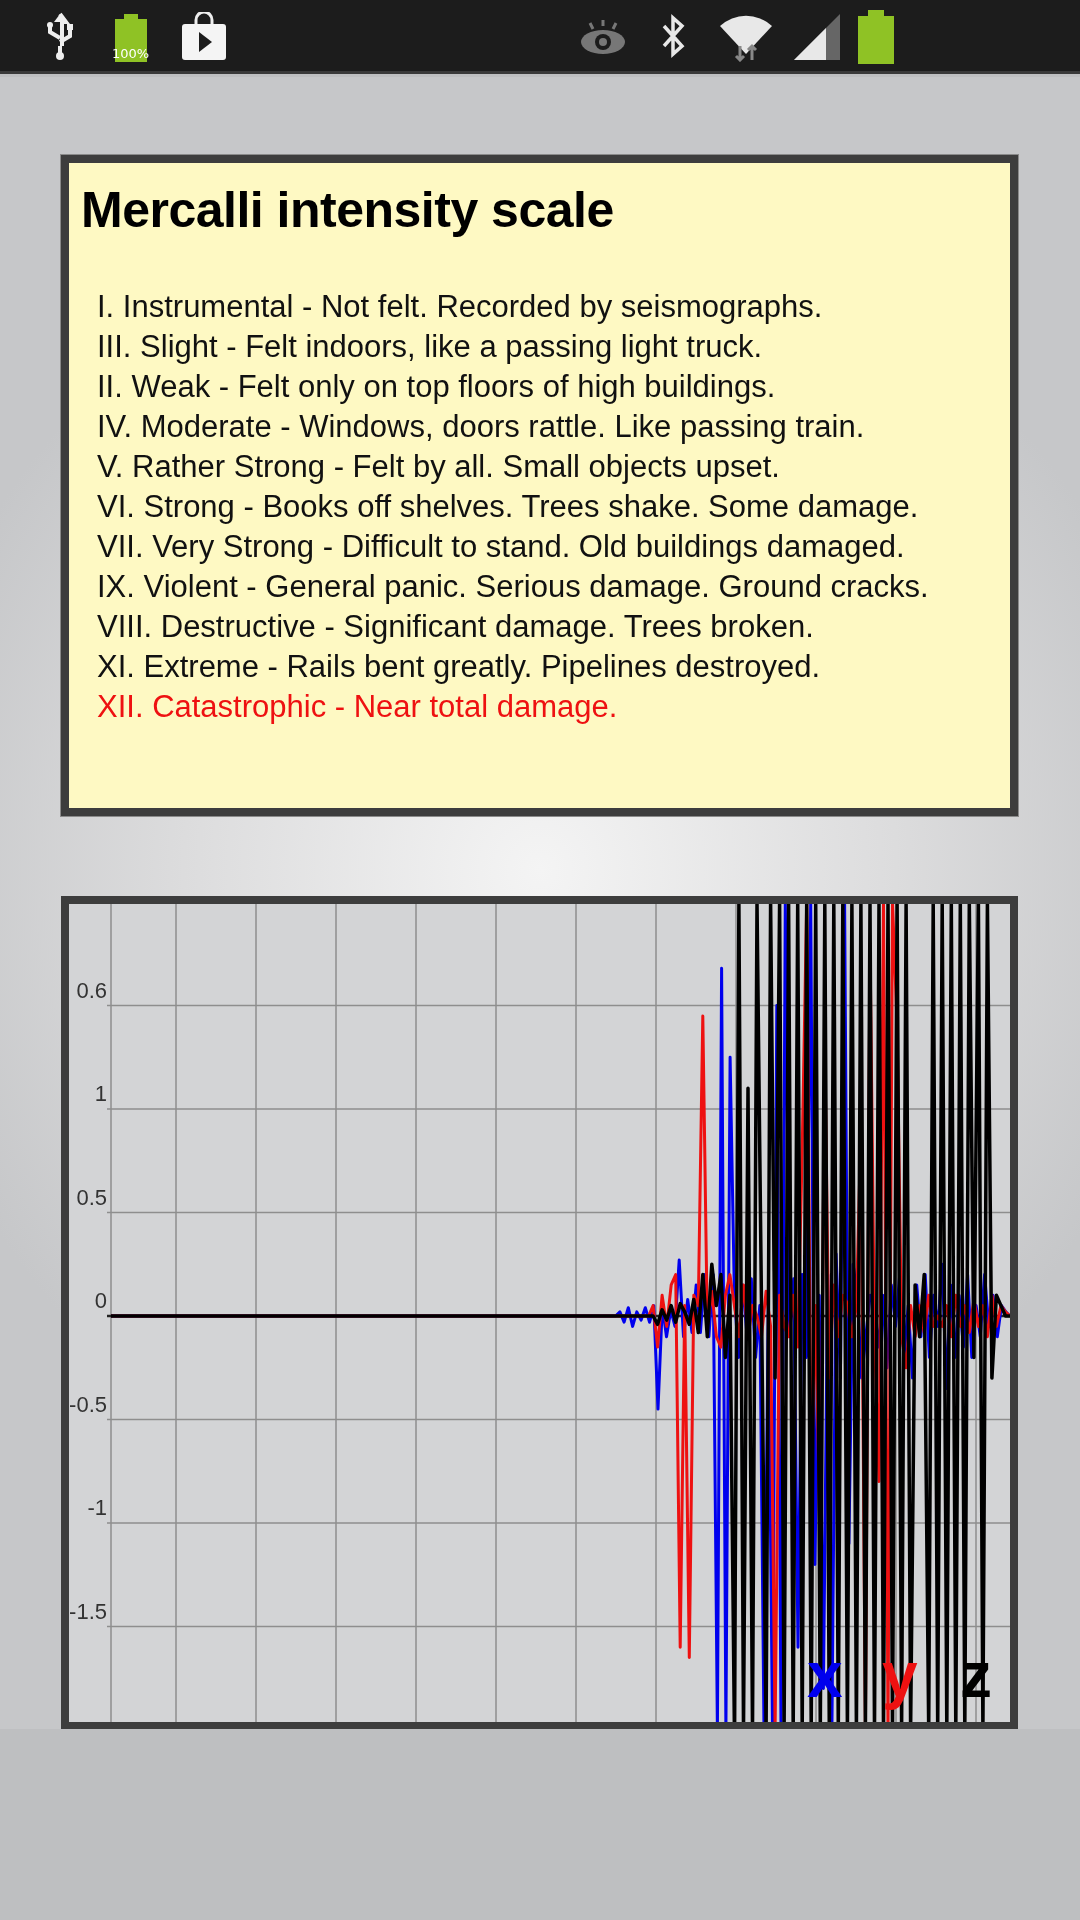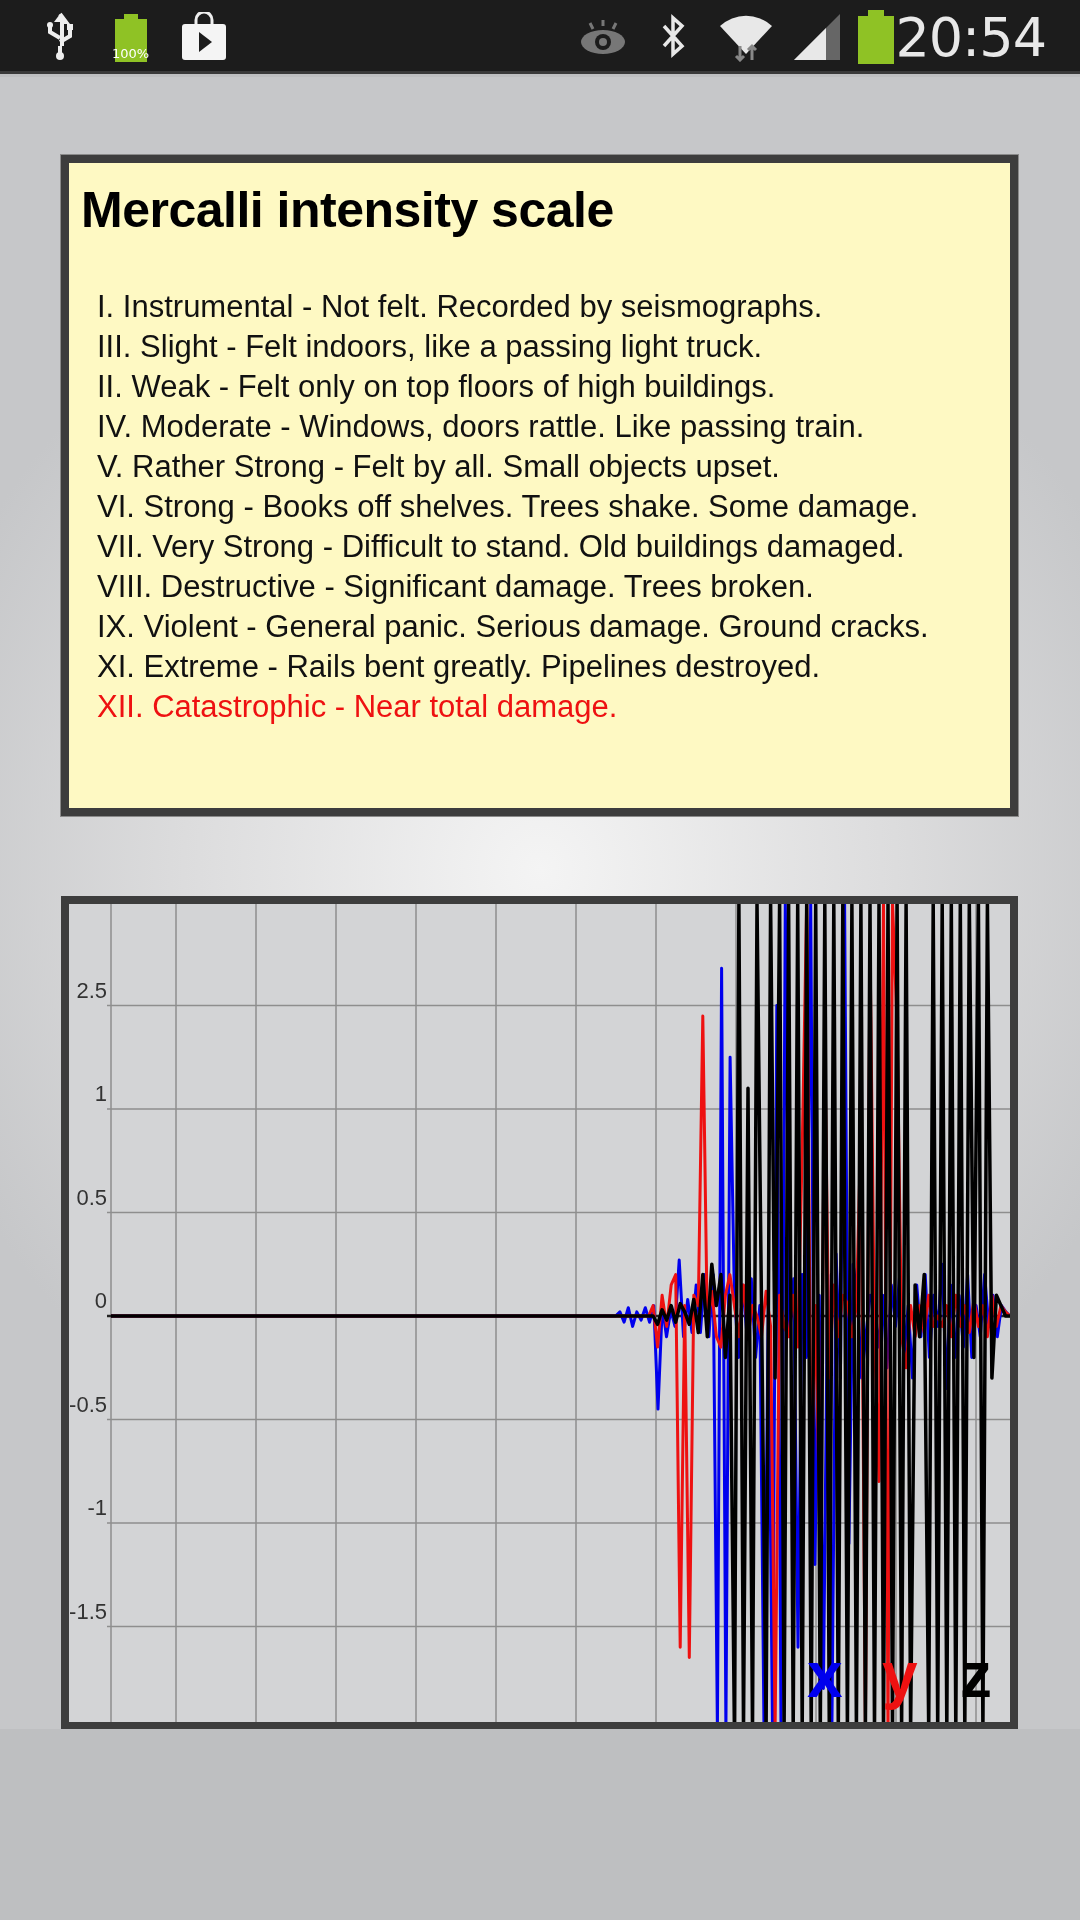--- a/index.html
+++ b/index.html
@@ -79,37 +79,36 @@
     <path d="M22 34 V48 M18 44 L22 48 L26 44 M34 48 V34 M30 38 L34 34 L38 38" stroke="#888" stroke-width="3" fill="none"></path>
   </svg>
   <svg class="sb-icon" style="left:792px;width:50px" viewBox="0 0 50 50">
     <path d="M2 48 L48 2 V48 Z" fill="#666"></path>
     <path d="M2 48 L34 16 V48 Z" fill="#e8e8e8"></path>
   </svg>
   <div style="position:absolute;left:858px;top:10px;width:36px;height:54px">
     <div style="position:absolute;left:10px;top:0;width:16px;height:6px;background:#8fc225"></div>
     <div style="position:absolute;left:0;top:6px;width:36px;height:48px;background:#8fc225"></div>
   </div>
-  <div class="sb-time">20:54</div>
 </div>
 
 <div class="app-bg"></div>
 
 <div class="scale-box">
   <div class="scale-title">Mercalli intensity scale</div>
   <ul class="scale-list">
     <li>I. Instrumental - Not felt. Recorded by seismographs.</li>
     <li>III. Slight - Felt indoors, like a passing light truck.</li>
     <li>II. Weak - Felt only on top floors of high buildings.</li>
     <li>IV. Moderate - Windows, doors rattle. Like passing train.</li>
     <li>V. Rather Strong - Felt by all. Small objects upset.</li>
     <li>VI. Strong - Books off shelves. Trees shake. Some damage.</li>
     <li>VII. Very Strong - Difficult to stand. Old buildings damaged.</li>
+    <li>IX. Violent - General panic. Serious damage. Ground cracks.</li>
     <li>VIII. Destructive - Significant damage. Trees broken.</li>
-    <li>IX. Violent - General panic. Serious damage. Ground cracks.</li>
     <li>XI. Extreme - Rails bent greatly. Pipelines destroyed.</li>
     <li class="alert">XII. Catastrophic - Near total damage.</li>
   </ul>
 </div>
 
 <div class="chart-box">
   <svg class="chart-svg" id="chart-svg" width="941" height="818" viewBox="0 0 941 818">
       <line x1="42" x2="42" y1="0" y2="818" stroke="#8e8e8e" stroke-width="1.5"></line>
       <line x1="107" x2="107" y1="0" y2="818" stroke="#8e8e8e" stroke-width="1.5"></line>
       <line x1="187" x2="187" y1="0" y2="818" stroke="#8e8e8e" stroke-width="1.5"></line>
@@ -127,21 +126,21 @@
       <line x1="38" x2="941" y1="308.5" y2="308.5" stroke="#8e8e8e" stroke-width="1.5"></line>
       <line x1="38" x2="941" y1="412" y2="412" stroke="#222" stroke-width="2.5"></line>
       <line x1="38" x2="941" y1="515.5" y2="515.5" stroke="#8e8e8e" stroke-width="1.5"></line>
       <line x1="38" x2="941" y1="619" y2="619" stroke="#8e8e8e" stroke-width="1.5"></line>
       <line x1="38" x2="941" y1="722.5" y2="722.5" stroke="#8e8e8e" stroke-width="1.5"></line>
       <polyline points="42.0,412.0 46.2,412.0 50.5,412.0 54.7,412.0 59.0,412.0 63.2,412.0 67.4,412.0 71.7,412.0 75.9,412.0 80.2,412.0 84.4,412.0 88.6,412.0 92.9,412.0 97.1,412.0 101.4,412.0 105.6,412.0 109.8,412.0 114.1,412.0 118.3,412.0 122.6,412.0 126.8,412.0 131.1,412.0 135.3,412.0 139.5,412.0 143.8,412.0 148.0,412.0 152.3,412.0 156.5,412.0 160.7,412.0 165.0,412.0 169.2,412.0 173.5,412.0 177.7,412.0 181.9,412.0 186.2,412.0 190.4,412.0 194.7,412.0 198.9,412.0 203.1,412.0 207.4,412.0 211.6,412.0 215.9,412.0 220.1,412.0 224.3,412.0 228.6,412.0 232.8,412.0 237.1,412.0 241.3,412.0 245.5,412.0 249.8,412.0 254.0,412.0 258.3,412.0 262.5,412.0 266.8,412.0 271.0,412.0 275.2,412.0 279.5,412.0 283.7,412.0 288.0,412.0 292.2,412.0 296.4,412.0 300.7,412.0 304.9,412.0 309.2,412.0 313.4,412.0 317.6,412.0 321.9,412.0 326.1,412.0 330.4,412.0 334.6,412.0 338.8,412.0 343.1,412.0 347.3,412.0 351.6,412.0 355.8,412.0 360.0,412.0 364.3,412.0 368.5,412.0 372.8,412.0 377.0,412.0 381.2,412.0 385.5,412.0 389.7,412.0 394.0,412.0 398.2,412.0 402.4,412.0 406.7,412.0 410.9,412.0 415.2,412.0 419.4,412.0 423.7,412.0 427.9,412.0 432.1,412.0 436.4,412.0 440.6,412.0 444.9,412.0 449.1,412.0 453.3,412.0 457.6,412.0 461.8,412.0 466.1,412.0 470.3,412.0 474.5,412.0 478.8,412.0 483.0,412.0 487.3,412.0 491.5,412.0 495.7,412.0 500.0,412.0 504.2,412.0 508.5,412.0 512.7,412.0 516.9,412.0 521.2,412.0 525.4,412.0 529.7,412.0 533.9,412.0 538.1,412.0 542.4,412.0 546.6,412.0 550.9,407.9 555.1,418.2 559.3,403.7 563.6,422.4 567.8,407.9 572.1,416.1 576.3,403.7 580.6,418.2 584.8,401.6 589.0,505.1 593.3,401.6 597.5,432.7 601.8,405.8 606.0,422.4 610.2,356.1 614.5,432.7 618.7,395.4 623.0,428.6 627.2,380.9 631.4,428.6 635.7,370.6 639.9,432.7 644.2,370.6 648.4,826.0 652.6,64.2 656.9,826.0 661.1,153.3 665.4,391.3 669.6,453.4 673.8,380.9 678.1,432.7 682.3,374.7 686.6,453.4 690.8,401.6 695.0,826.0 699.3,401.6 703.5,826.0 707.8,101.5 712.0,826.0 716.3,-2.0 720.5,432.7 724.7,374.7 729.0,743.2 733.2,370.6 737.5,453.4 741.7,-2.0 745.9,660.4 750.2,391.3 754.4,784.6 758.7,370.6 762.9,826.0 767.1,349.9 771.4,474.1 775.6,-2.0 779.9,639.7 784.1,360.3 788.3,391.3 792.6,474.1 796.8,432.7 801.1,391.3 805.3,401.6 809.5,443.1 813.8,391.3 818.0,463.8 822.3,380.9 826.5,422.4 830.7,370.6 835.0,453.4 839.2,401.6 843.5,474.1 847.7,380.9 851.9,432.7 856.2,370.6 860.4,453.4 864.7,391.3 868.9,422.4 873.2,360.3 877.4,484.4 881.6,380.9 885.9,453.4 890.1,391.3 894.4,443.1 898.6,370.6 902.8,453.4 907.1,401.6 911.3,432.7 915.6,370.6 919.8,422.4 924.0,391.3 928.3,432.7 932.5,401.6 936.8,407.9 941.0,412.0" fill="none" stroke="#0000ee" stroke-width="3" stroke-linejoin="round"></polyline>
       <polyline points="42.0,412.0 46.5,412.0 51.0,412.0 55.6,412.0 60.1,412.0 64.6,412.0 69.1,412.0 73.6,412.0 78.1,412.0 82.7,412.0 87.2,412.0 91.7,412.0 96.2,412.0 100.7,412.0 105.2,412.0 109.8,412.0 114.3,412.0 118.8,412.0 123.3,412.0 127.8,412.0 132.4,412.0 136.9,412.0 141.4,412.0 145.9,412.0 150.4,412.0 154.9,412.0 159.5,412.0 164.0,412.0 168.5,412.0 173.0,412.0 177.5,412.0 182.0,412.0 186.6,412.0 191.1,412.0 195.6,412.0 200.1,412.0 204.6,412.0 209.2,412.0 213.7,412.0 218.2,412.0 222.7,412.0 227.2,412.0 231.7,412.0 236.3,412.0 240.8,412.0 245.3,412.0 249.8,412.0 254.3,412.0 258.8,412.0 263.4,412.0 267.9,412.0 272.4,412.0 276.9,412.0 281.4,412.0 285.9,412.0 290.5,412.0 295.0,412.0 299.5,412.0 304.0,412.0 308.5,412.0 313.1,412.0 317.6,412.0 322.1,412.0 326.6,412.0 331.1,412.0 335.6,412.0 340.2,412.0 344.7,412.0 349.2,412.0 353.7,412.0 358.2,412.0 362.7,412.0 367.3,412.0 371.8,412.0 376.3,412.0 380.8,412.0 385.3,412.0 389.9,412.0 394.4,412.0 398.9,412.0 403.4,412.0 407.9,412.0 412.4,412.0 417.0,412.0 421.5,412.0 426.0,412.0 430.5,412.0 435.0,412.0 439.5,412.0 444.1,412.0 448.6,412.0 453.1,412.0 457.6,412.0 462.1,412.0 466.7,412.0 471.2,412.0 475.7,412.0 480.2,412.0 484.7,412.0 489.2,412.0 493.8,412.0 498.3,412.0 502.8,412.0 507.3,412.0 511.8,412.0 516.3,412.0 520.9,412.0 525.4,412.0 529.9,412.0 534.4,412.0 538.9,412.0 543.5,412.0 548.0,412.0 552.5,412.0 557.0,412.0 561.5,412.0 566.0,412.0 570.6,412.0 575.1,412.0 579.6,412.0 584.1,401.6 588.6,443.1 593.1,391.3 597.7,422.4 602.2,380.9 606.7,370.6 611.2,743.2 615.7,401.6 620.3,753.5 624.8,391.3 629.3,401.6 633.8,111.9 638.3,422.4 642.8,387.2 647.4,432.7 651.9,443.1 656.4,391.3 660.9,370.6 665.4,401.6 669.9,432.7 674.5,380.9 679.0,432.7 683.5,401.6 688.0,412.0 692.5,432.7 697.1,387.2 701.6,422.4 706.1,826.0 710.6,391.3 715.1,422.4 719.6,432.7 724.2,391.3 728.7,443.1 733.2,246.4 737.7,-2.0 742.2,577.6 746.7,401.6 751.3,660.4 755.8,142.9 760.3,474.1 764.8,380.9 769.3,432.7 773.8,391.3 778.4,399.6 782.9,432.7 787.4,401.6 791.9,225.7 796.4,826.0 801.0,39.4 805.5,432.7 810.0,577.6 814.5,-2.0 819.0,826.0 823.5,-2.0 828.1,122.2 832.6,432.7 837.1,463.8 841.6,401.6 846.1,432.7 850.6,401.6 855.2,428.6 859.7,391.3 864.2,422.4 868.7,412.0 873.2,422.4 877.8,401.6 882.3,432.7 886.8,391.3 891.3,422.4 895.8,401.6 900.3,428.6 904.9,395.4 909.4,422.4 913.9,401.6 918.4,432.7 922.9,391.3 927.4,422.4 932.0,401.6 936.5,407.9 941.0,412.0" fill="none" stroke="#ee1111" stroke-width="3" stroke-linejoin="round"></polyline>
       <polyline points="42.0,412.0 46.5,412.0 51.0,412.0 55.6,412.0 60.1,412.0 64.6,412.0 69.1,412.0 73.6,412.0 78.1,412.0 82.7,412.0 87.2,412.0 91.7,412.0 96.2,412.0 100.7,412.0 105.2,412.0 109.8,412.0 114.3,412.0 118.8,412.0 123.3,412.0 127.8,412.0 132.4,412.0 136.9,412.0 141.4,412.0 145.9,412.0 150.4,412.0 154.9,412.0 159.5,412.0 164.0,412.0 168.5,412.0 173.0,412.0 177.5,412.0 182.0,412.0 186.6,412.0 191.1,412.0 195.6,412.0 200.1,412.0 204.6,412.0 209.2,412.0 213.7,412.0 218.2,412.0 222.7,412.0 227.2,412.0 231.7,412.0 236.3,412.0 240.8,412.0 245.3,412.0 249.8,412.0 254.3,412.0 258.8,412.0 263.4,412.0 267.9,412.0 272.4,412.0 276.9,412.0 281.4,412.0 285.9,412.0 290.5,412.0 295.0,412.0 299.5,412.0 304.0,412.0 308.5,412.0 313.1,412.0 317.6,412.0 322.1,412.0 326.6,412.0 331.1,412.0 335.6,412.0 340.2,412.0 344.7,412.0 349.2,412.0 353.7,412.0 358.2,412.0 362.7,412.0 367.3,412.0 371.8,412.0 376.3,412.0 380.8,412.0 385.3,412.0 389.9,412.0 394.4,412.0 398.9,412.0 403.4,412.0 407.9,412.0 412.4,412.0 417.0,412.0 421.5,412.0 426.0,412.0 430.5,412.0 435.0,412.0 439.5,412.0 444.1,412.0 448.6,412.0 453.1,412.0 457.6,412.0 462.1,412.0 466.7,412.0 471.2,412.0 475.7,412.0 480.2,412.0 484.7,412.0 489.2,412.0 493.8,412.0 498.3,412.0 502.8,412.0 507.3,412.0 511.8,412.0 516.3,412.0 520.9,412.0 525.4,412.0 529.9,412.0 534.4,412.0 538.9,412.0 543.5,412.0 548.0,412.0 552.5,412.0 557.0,412.0 561.5,412.0 566.0,412.0 570.6,412.0 575.1,412.0 579.6,412.0 584.1,412.0 588.6,420.3 593.1,405.8 597.7,416.1 602.2,401.6 606.7,418.2 611.2,399.6 615.7,407.9 620.3,420.3 624.8,395.4 629.3,428.6 633.8,370.6 638.3,432.7 642.8,360.3 647.4,401.6 651.9,370.6 656.4,453.4 660.9,391.3 665.4,826.0 669.9,-2.0 674.5,826.0 679.0,184.3 683.5,826.0 688.0,-2.0 692.5,401.6 697.1,826.0 701.6,-2.0 706.1,474.1 710.6,-2.0 715.1,826.0 719.6,-2.0 724.2,826.0 728.7,-2.0 733.2,826.0 737.7,-2.0 742.2,826.0 746.7,-2.0 751.3,826.0 755.8,-2.0 760.3,826.0 764.8,-2.0 769.3,826.0 773.8,-2.0 778.4,826.0 782.9,-2.0 787.4,826.0 791.9,-2.0 796.4,826.0 801.0,-2.0 805.5,826.0 810.0,-2.0 814.5,826.0 819.0,-2.0 823.5,826.0 828.1,-2.0 832.6,826.0 837.1,-2.0 841.6,826.0 846.1,380.9 850.6,432.7 855.2,370.6 859.7,826.0 864.2,-2.0 868.7,826.0 873.2,-2.0 877.8,826.0 882.3,-2.0 886.8,826.0 891.3,-2.0 895.8,826.0 900.3,-2.0 904.9,453.4 909.4,-2.0 913.9,826.0 918.4,-2.0 922.9,474.1 927.4,391.3 932.0,401.6 936.5,412.0 941.0,412.0" fill="none" stroke="#000000" stroke-width="3.5" stroke-linejoin="round"></polyline>
     </svg>
   <div id="ytick-layer">
-      <div class="ytick" style="left: -12px; top: 73.5px;">2.5</div>
+      <div class="ytick" style="left: -12px; top: 73.5px;">0.6</div>
       <div class="ytick" style="left: -12px; top: 177px;">1</div>
       <div class="ytick" style="left: -12px; top: 280.5px;">0.5</div>
       <div class="ytick" style="left: -12px; top: 384px;">0</div>
       <div class="ytick" style="left: -12px; top: 487.5px;">-0.5</div>
       <div class="ytick" style="left: -12px; top: 591px;">-1</div>
       <div class="ytick" style="left: -12px; top: 694.5px;">-1.5</div>
     </div>
 </div>
 
 <div class="legend-item" style="left:807px;color:#0000ee">x</div>

